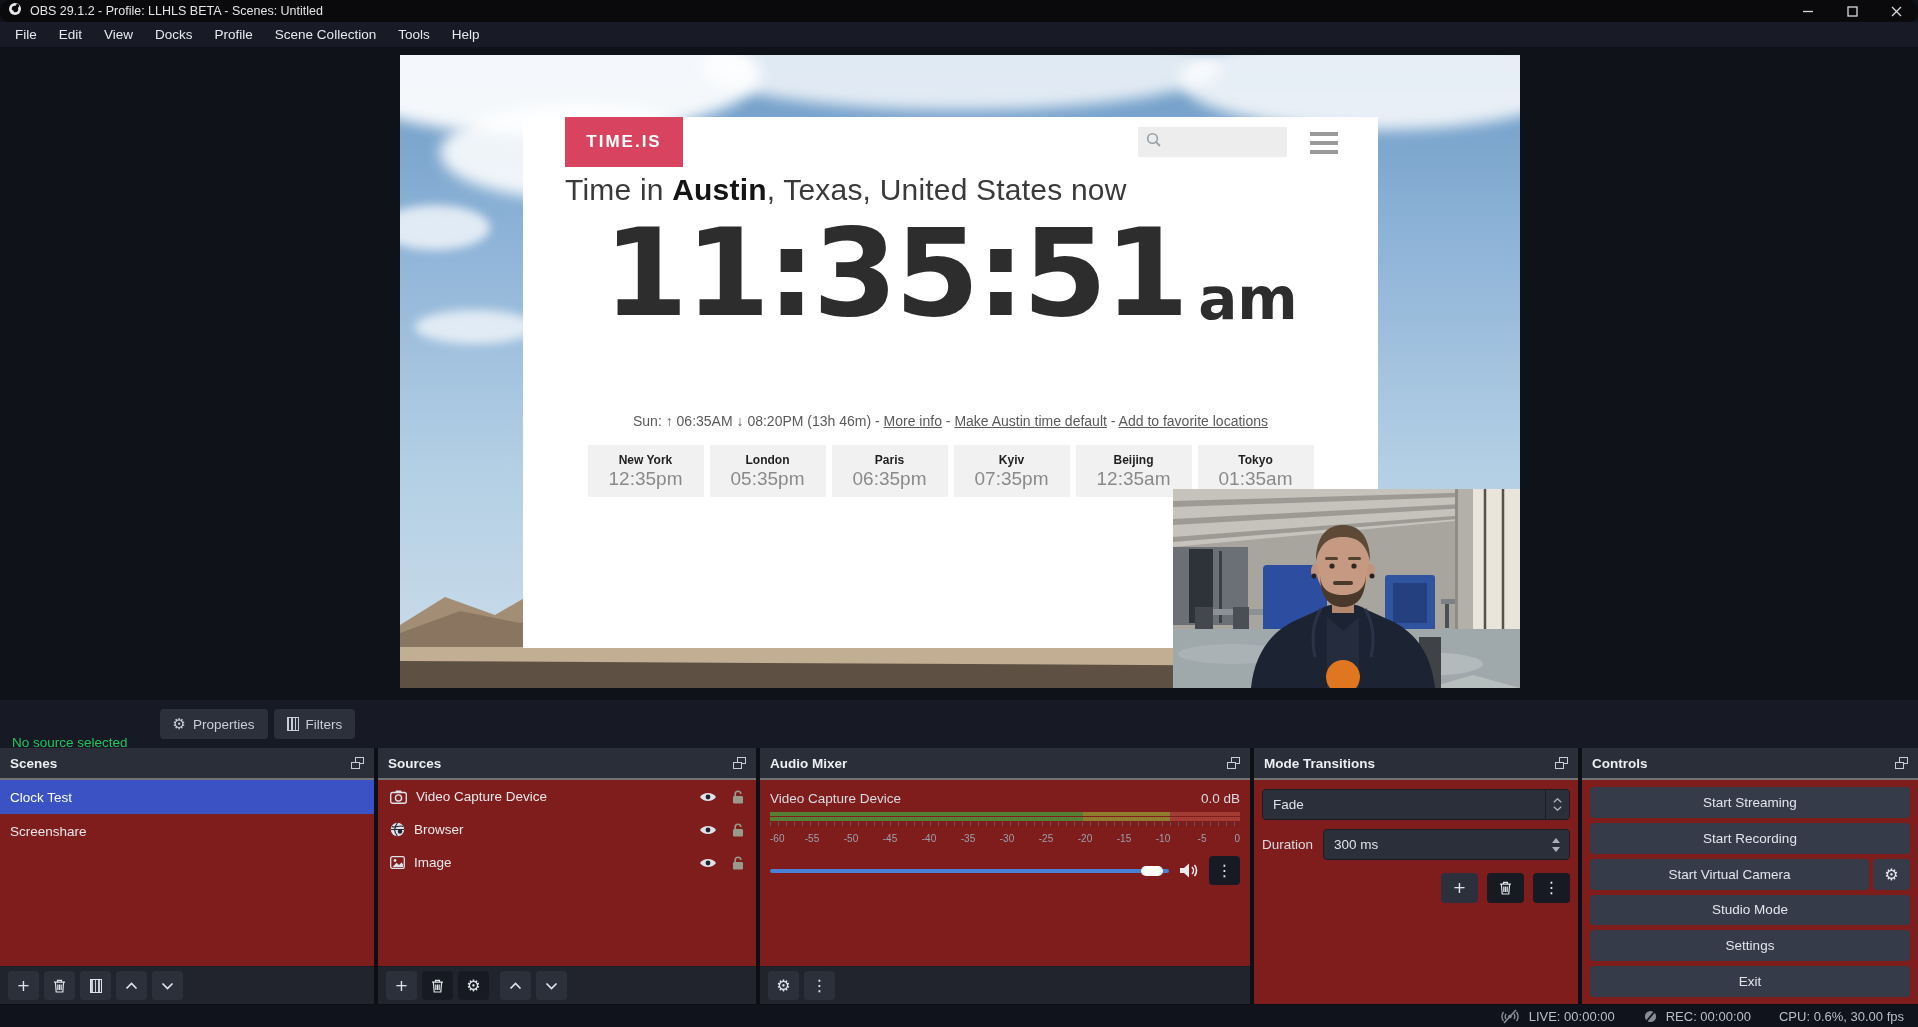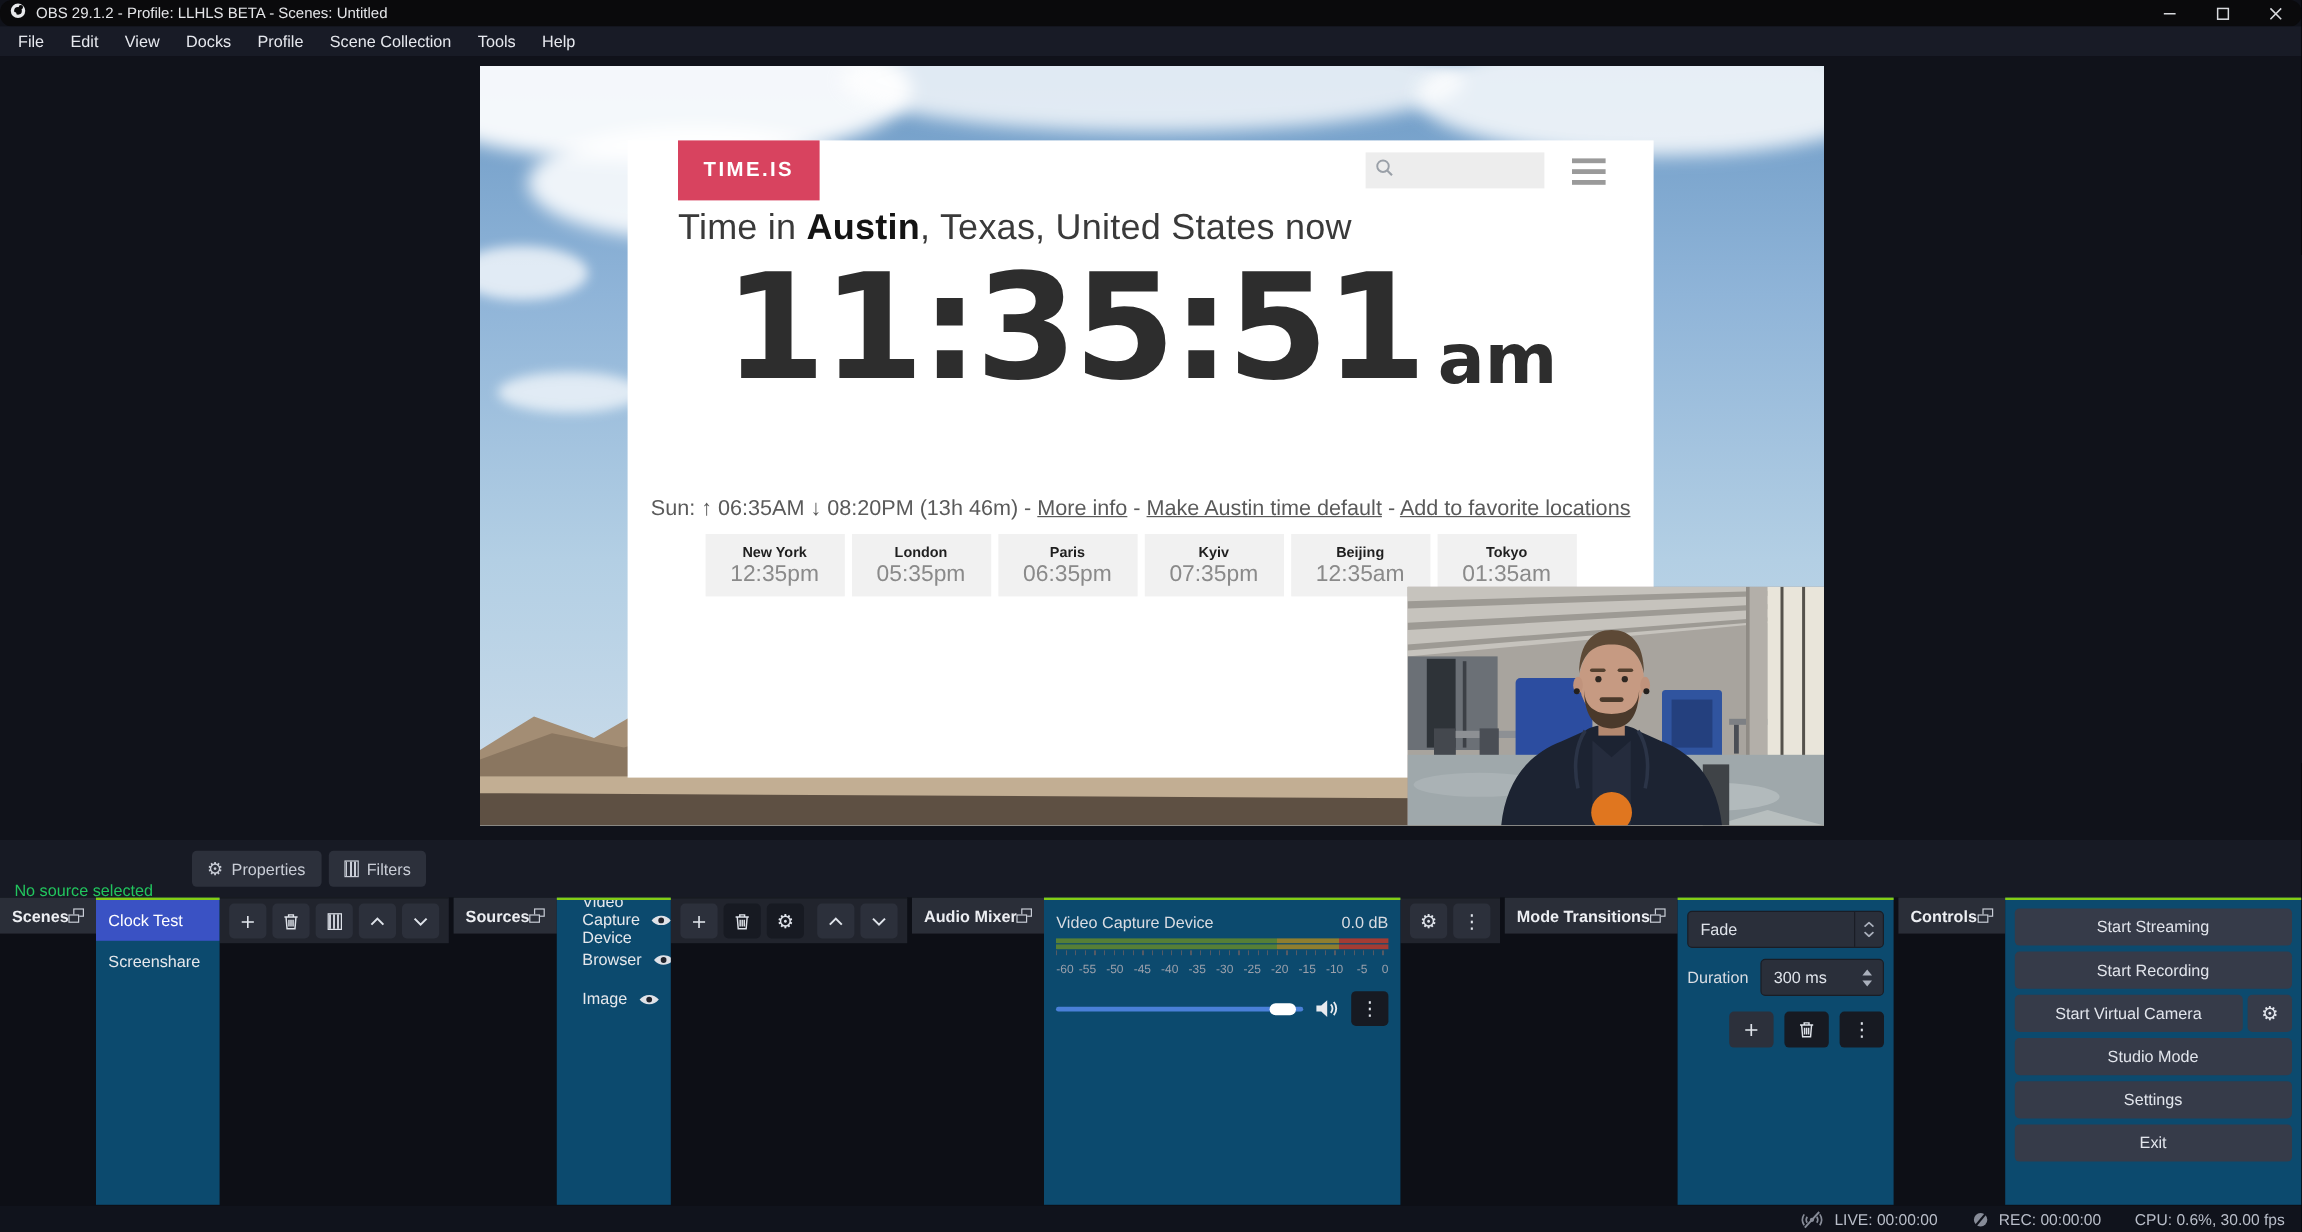--- a/index.html
+++ b/index.html
@@ -32,51 +32,51 @@
   .ti-search { position:absolute; left:615px; top:10px; width:149px; height:30px; background:#ededed;
                display:flex; align-items:center; padding-left:8px; }
   .ti-burger { position:absolute; left:787px; top:15px; width:28px; height:22px; display:flex; flex-direction:column; justify-content:space-between; }
   .ti-burger i { display:block; height:4px; background:#9a9a9a; }
   .ti-headline { position:absolute; left:42px; top:56px; width:770px; font-size:30px; color:#3a3a3a; letter-spacing:.2px; }
   .ti-headline b { color:#141414; font-weight:700; }
   .ti-clock { position:absolute; left:0; top:92px; width:855px; display:flex; justify-content:center; align-items:flex-end; }
   .ti-clock .digits { font-family:"DejaVu Sans",sans-serif; font-size:122px; line-height:1.06; font-weight:700; color:#2d2d2d; letter-spacing:-3px; }
   .ti-clock .ampm { font-family:"DejaVu Sans",sans-serif; font-size:58px; font-weight:700; color:#2d2d2d; margin-left:12px; padding-bottom:10px; line-height:1; }
   .ti-date { position:absolute; right:44px; top:255px; font-size:30px; color:#474747; }
-  .ti-sun { position:absolute; left:0; top:296px; width:855px; text-align:center; font-size:18px; color:#5a5a5a; }
+  .ti-sun { position:absolute; left:0; top:296px; width:855px; text-align:center; font-size:14px; color:#5a5a5a; }
   .ti-sun a { color:#5a5a5a; text-decoration:underline; }
   .ti-worldrow { position:absolute; left:0; top:328px; width:855px; display:flex; justify-content:center; gap:6px; }
   .ti-city { width:116px; height:52px; background:#f1f1f1; display:flex; flex-direction:column; align-items:center; justify-content:center; }
   .ti-city .c { font-size:12px; font-weight:700; color:#1f1f1f; }
   .ti-city .t { font-size:19px; color:#8a8a8a; margin-top:1px; }
   .webcam { position:absolute; left:773px; top:434px; width:347px; height:199px; z-index:3; background:#a8a49e; }
 
   
   .selbar { position:absolute; left:0; top:700px; width:1918px; height:48px; background:#171A24;
             display:flex; align-items:center; padding-left:12px; }
   .selbar .status { color:#22c55e; font-size:13.5px;margin-top:36px; }
   .selbtns { display:flex; gap:6px; margin-left:32px; }
   .selbtn { height:30px; padding:0 13px; background:#2C303B; border-radius:4px; display:flex; align-items:center; gap:7px;
             color:#c9cdd6; font-size:13.5px; }
   .glyph { font-family:"DejaVu Sans",sans-serif; }
   .filter-sq { width:12px; height:14px; border:1.5px solid #c9cdd6;
                background:repeating-linear-gradient(90deg,#c9cdd6 0 1.5px,transparent 1.5px 3.5px); }
 
   
   .docks { position:absolute; left:0; top:748px; width:1918px; height:257px; background:#0D0F16; display:flex; gap:4px; }
-  .dock { display:flex; flex-direction:row; height:256px; }
+  .dock { display:flex; flex-direction:column; height:256px; }
   .dock.scenes { width:374px; } .dock.sources { width:378px; } .dock.mixer { width:490px; }
   .dock.transitions { width:324px; } .dock.controls { width:336px; }
   .dock-header { height:30px; background:#2A2E38; display:flex; align-items:center; padding:0 10px; flex:none; }
   .dock-title { color:#eceef2; font-size:13.5px; font-weight:700; }
   .popout { margin-left:auto; position:relative; width:13px; height:12px; }
   .popout i { position:absolute; border:1.5px solid #c9cdd6; background:#2A2E38; }
   .popout i.b { left:0; bottom:0; width:9px; height:7px; }
   .popout i.a { right:0; top:0; width:9px; height:7px; }
-  .dock-body { flex:1; background:#0c4a6e; border-top:2px solid #84cc16; position:relative; overflow:hidden; }
+  .dock-body { flex:1; background:#7f1d1d; border-top:2px solid #737373; position:relative; overflow:hidden; }
   .dock-toolbar { height:38px; background:#21242D; border-top:1px solid #1A1D25; display:flex; align-items:center; gap:5px; padding:0 8px; flex:none; }
   .tbtn { width:31px; height:29px; background:#2C303B; border-radius:4px; display:flex; align-items:center; justify-content:center;
           color:#dfe3ea; font-size:17px; }
   .tbtn.dark { background:#171A22; }
   .tbtn .glyph { font-size:16px; line-height:1; }
 
   .scene-row { height:34px; display:flex; align-items:center; padding-left:10px; color:#e6e8ec; font-size:13.5px; }
   .scene-row.selected { background:#3A52C4; color:#ffffff; }
 
   .source-row { height:33px; display:flex; align-items:center; gap:9px; padding:0 12px; color:#e6e8ec; font-size:13.5px; }

